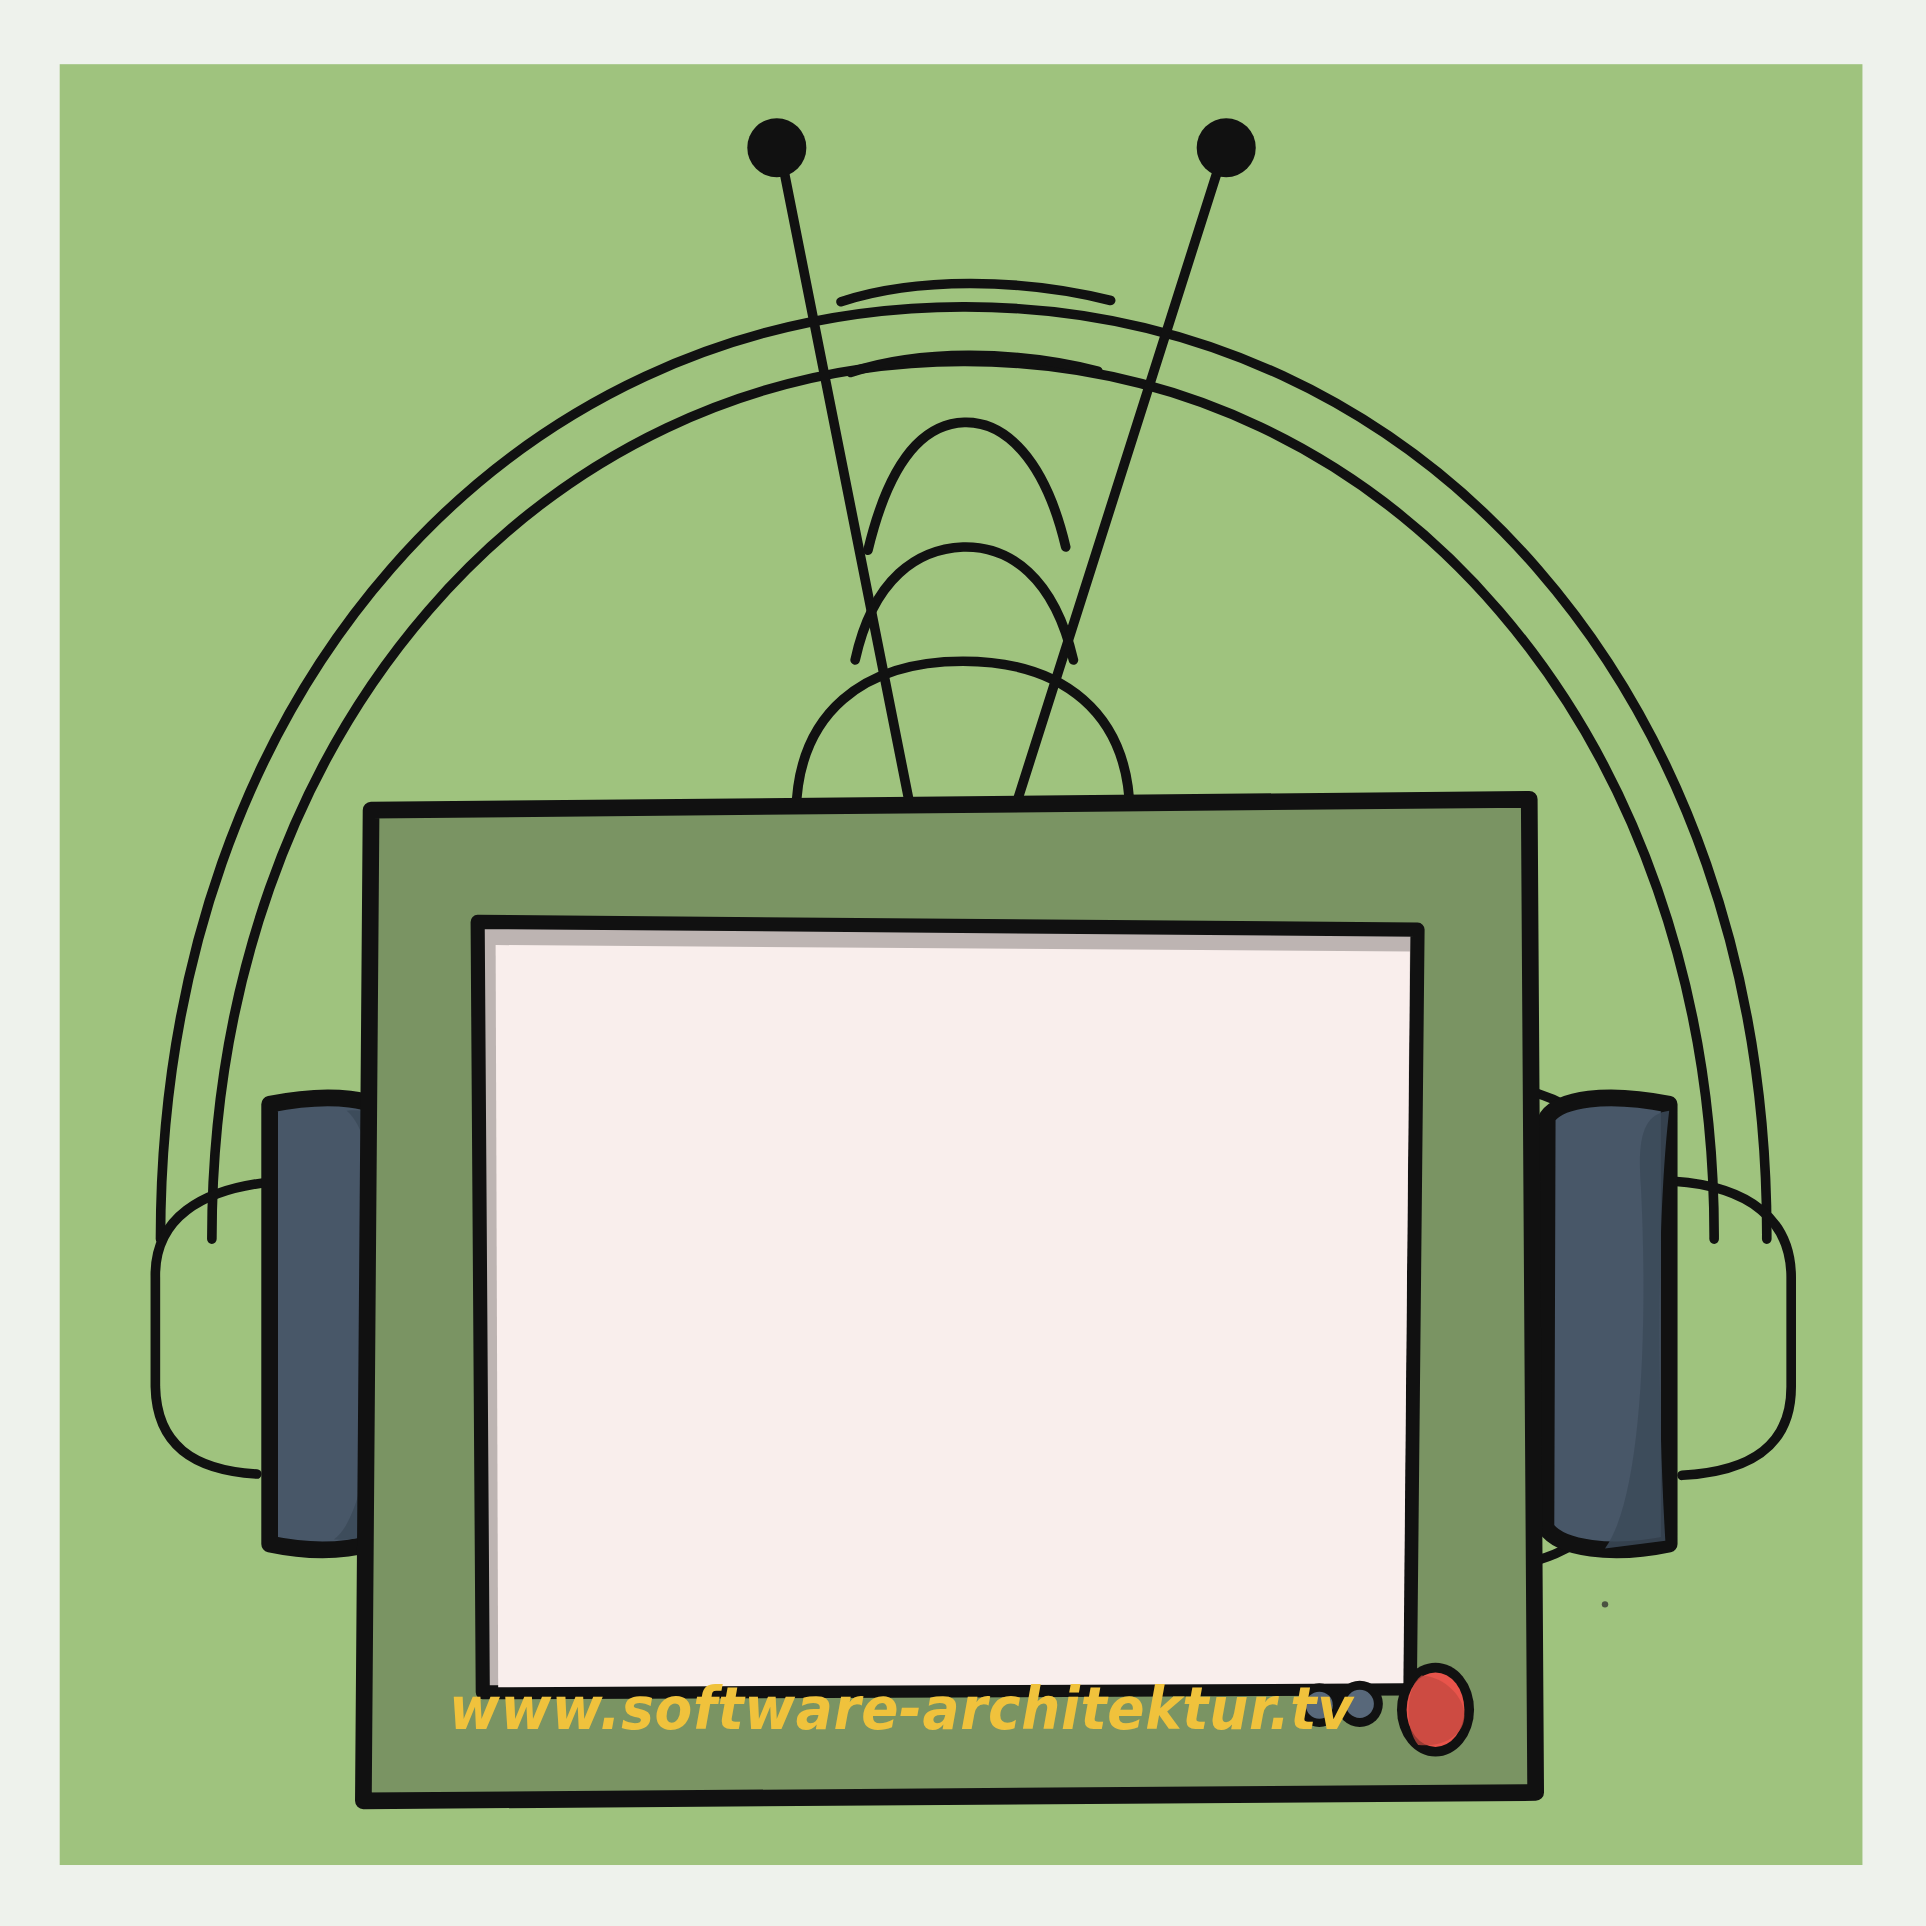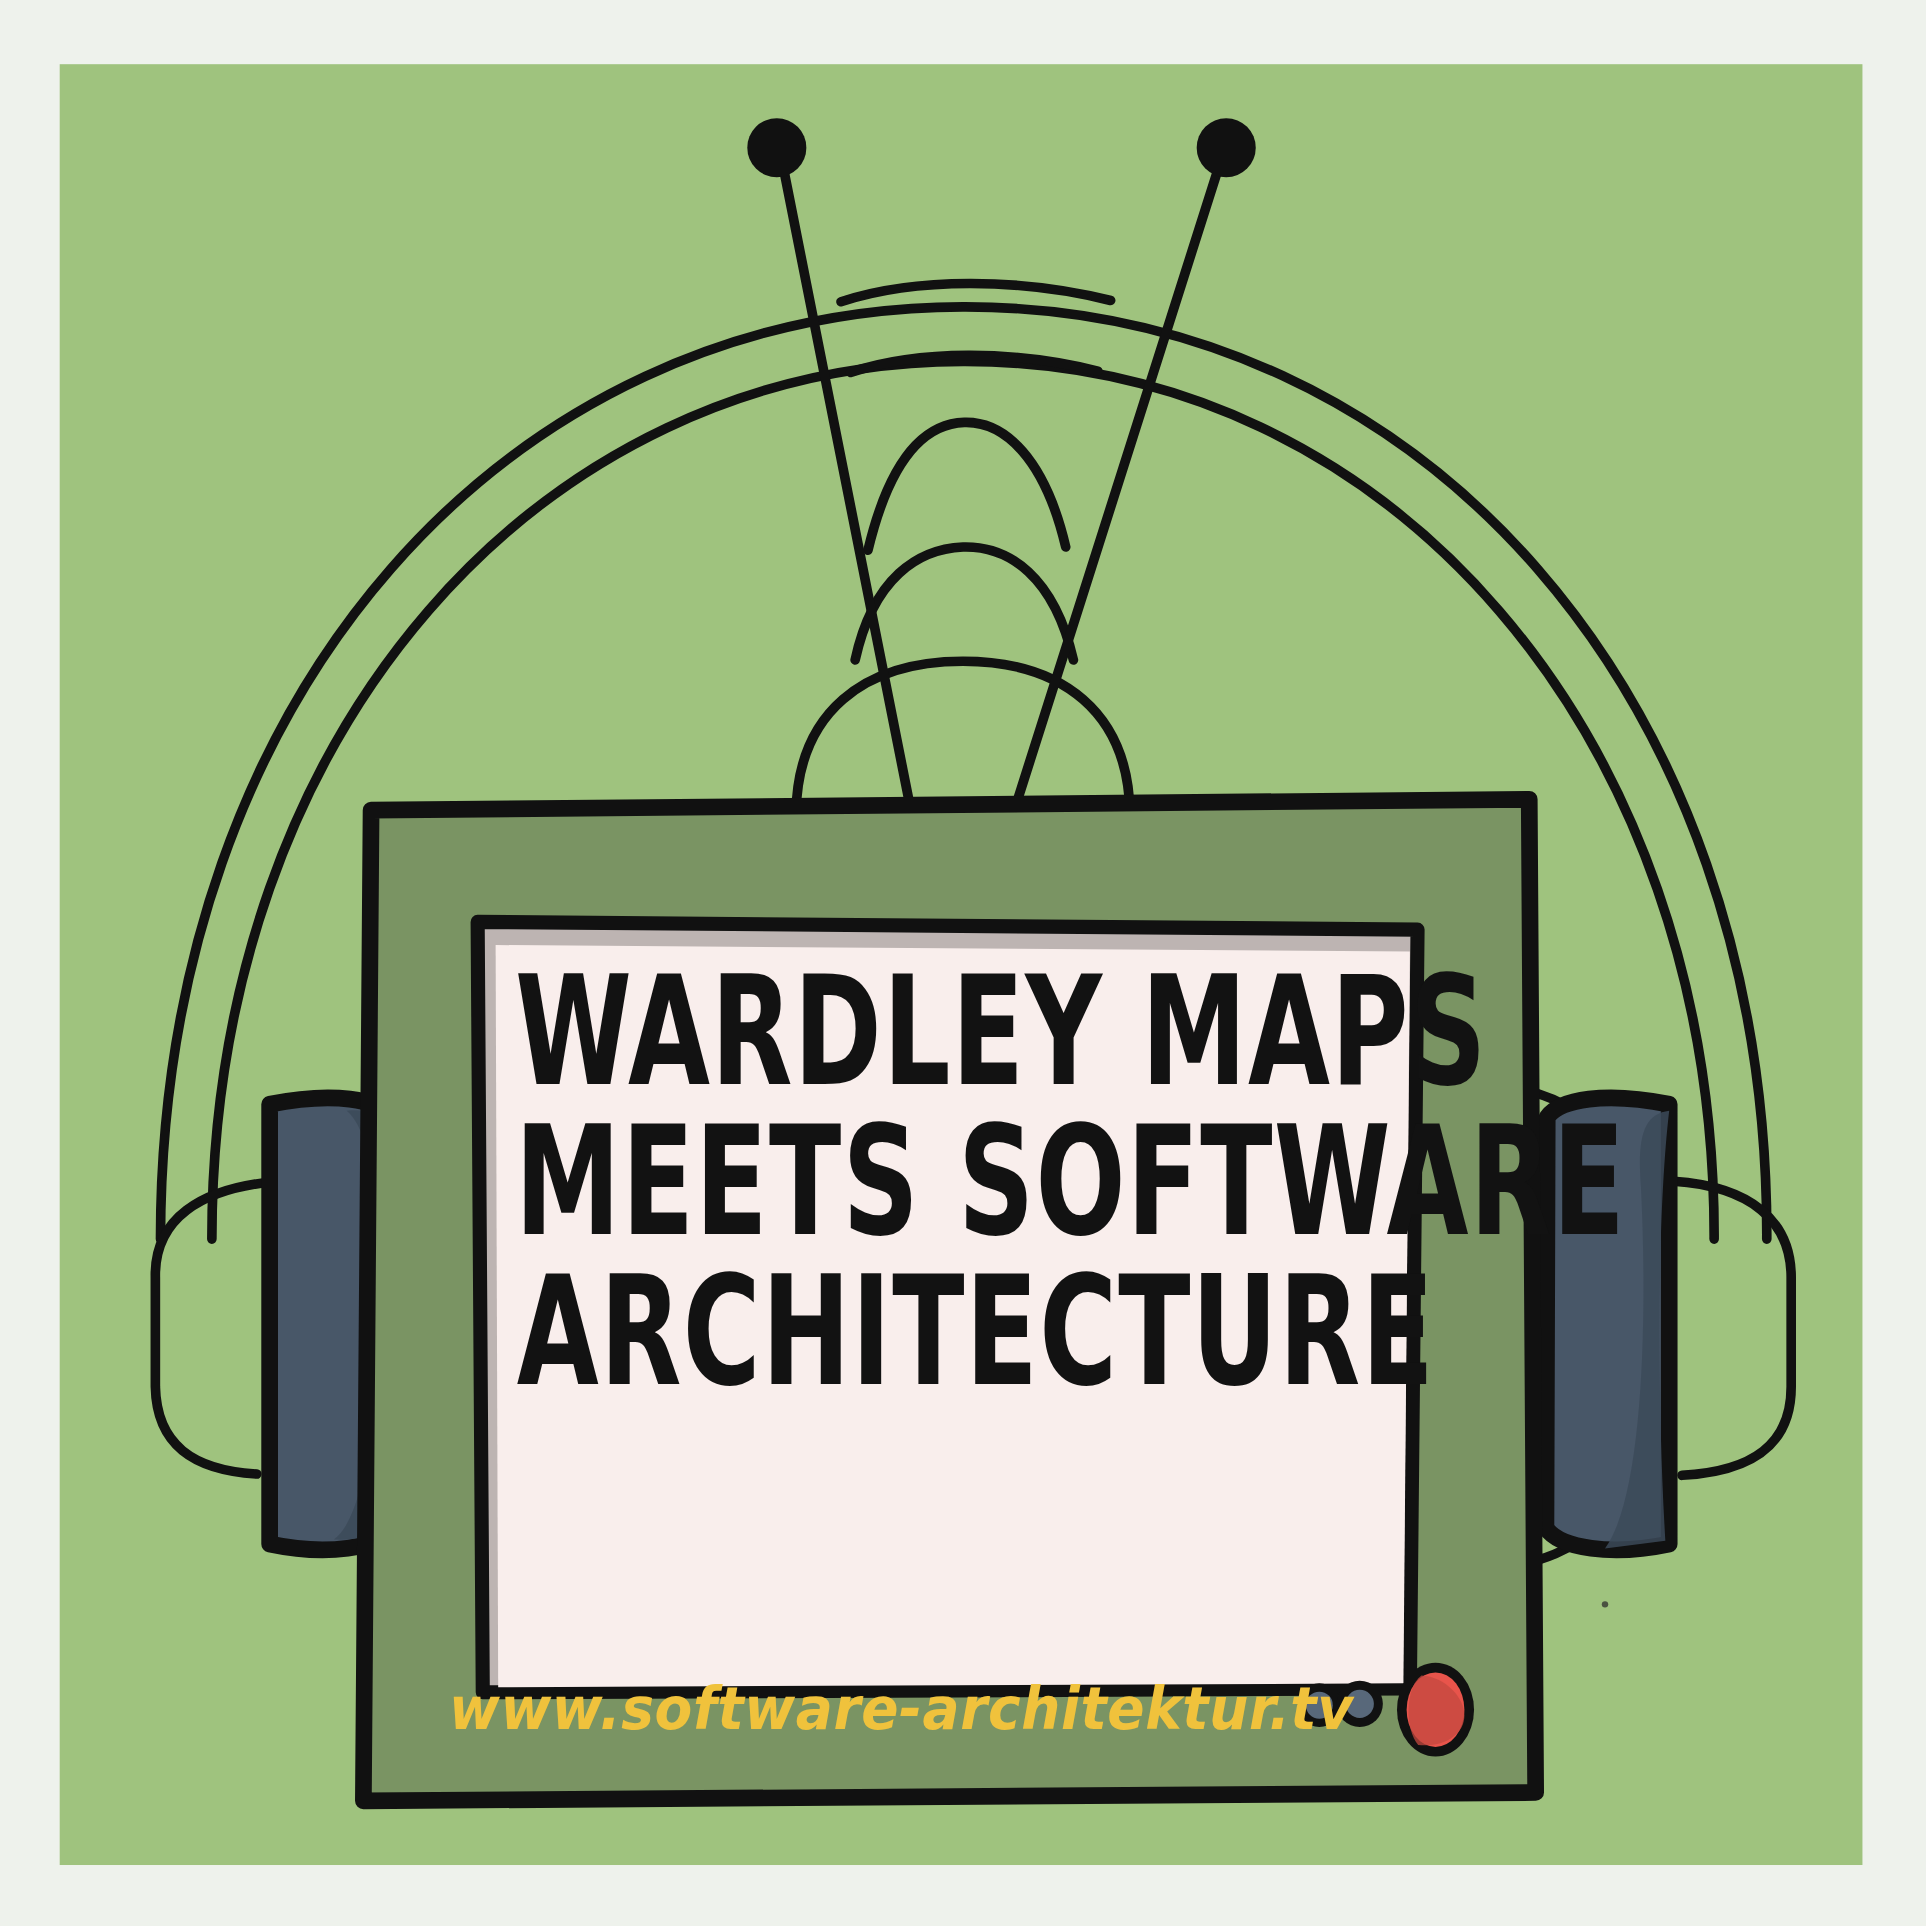--- a/index.html
+++ b/index.html
@@ -189,21 +189,16 @@
                    C 2252 2612, 2281 2645, 2281 2672
                    C 2281 2700, 2252 2722, 2209 2718 Z" fill="#c4483f" opacity="0.75"></path>
         </g>
 
         <circle cx="2500" cy="2499" r="5" fill="#2d2d2d" opacity="0.75"></circle>
 
       </g>
     </svg>
   </div>
 
-  <div class="screen-text">
-    <span class="line">WARDLEY MAPS</span>
-    <span class="line">MEETS SOFTWARE</span>
-    <span class="line">ARCHITECTURE</span>
-  </div>
 
   <div class="url-text">www.software-architektur.tv</div>
 </div>
 
 
 </body></html>

